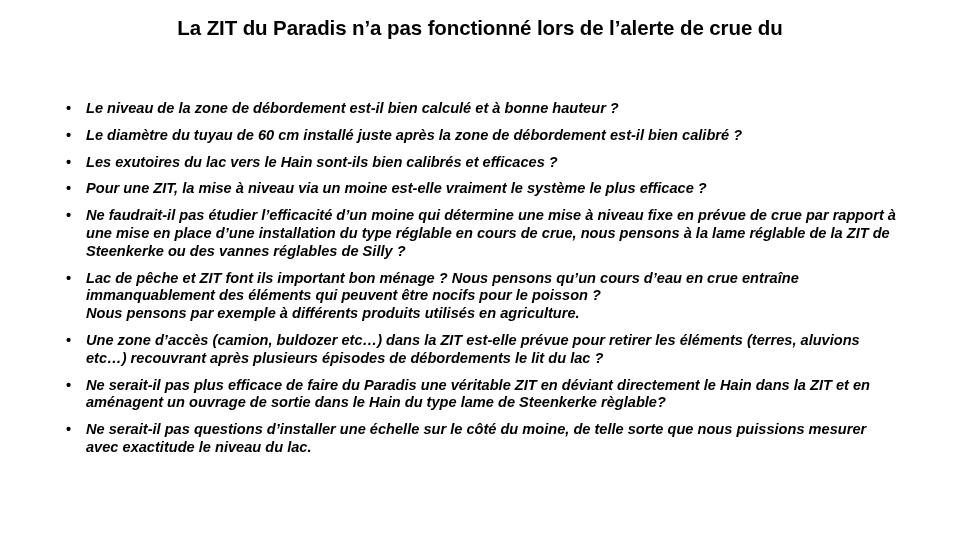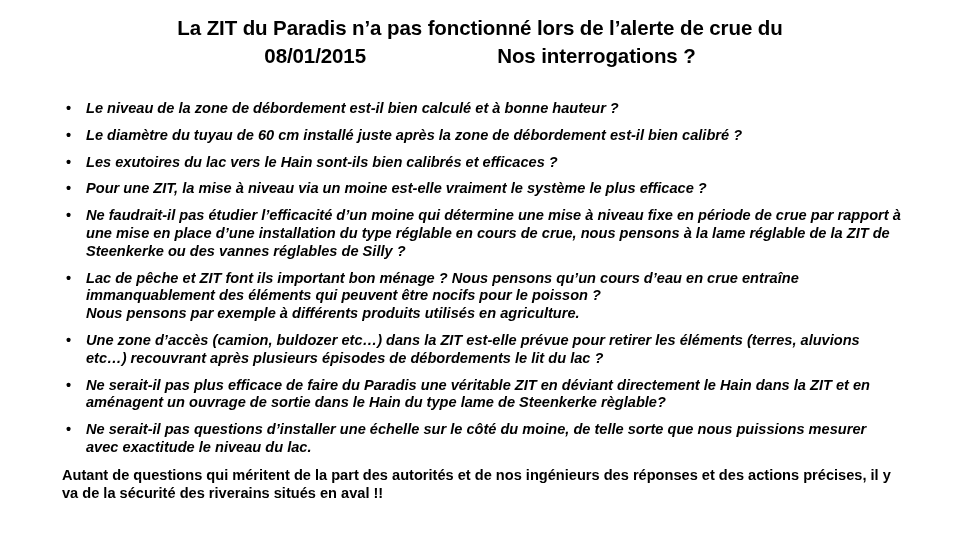--- a/index.html
+++ b/index.html
@@ -79,25 +79,20 @@
     padding-left: 0px;
   }
 </style>
 </head>
 <body>
 
 <div class="slide">
 
   <div class="title">
     <span>La ZIT du Paradis n’a pas fonctionné lors de l’alerte de crue du</span>
-    <span class="line2">
-      <span>08/01/2015</span>
-      <span class="gap"></span>
-      <span>Nos interrogations ?</span>
-    </span>
   </div>
 
   <div class="body">
     <ul class="bullets">
       <li>
         <span class="dot">•</span>
         <span class="text">Le niveau de la zone de débordement est-il bien calculé et à bonne hauteur ?</span>
       </li>
       <li>
         <span class="dot">•</span>
@@ -106,37 +101,36 @@
       <li>
         <span class="dot">•</span>
         <span class="text">Les exutoires du lac vers le Hain sont-ils bien calibrés et efficaces ?</span>
       </li>
       <li>
         <span class="dot">•</span>
         <span class="text">Pour une ZIT, la mise à niveau via un moine est-elle vraiment le système le plus efficace ?</span>
       </li>
       <li>
         <span class="dot">•</span>
-        <span class="text">Ne faudrait-il pas étudier l’efficacité d’un moine qui détermine une mise à niveau fixe en période de crue par rapport à une mise en place d’une installation du type réglable en cours de crue, nous pensons à la lame réglable de la ZIT de Steenkerke ou des vannes réglables de Silly ?</span>
+        <span class="text">Ne faudrait-il pas étudier l’efficacité d’un moine qui détermine une mise à niveau fixe en prévue de crue par rapport à une mise en place d’une installation du type réglable en cours de crue, nous pensons à la lame réglable de la ZIT de Steenkerke ou des vannes réglables de Silly ?</span>
       </li>
       <li>
         <span class="dot">•</span>
         <span class="text">Lac de pêche et ZIT font ils important bon ménage ? Nous pensons qu’un cours d’eau en crue entraîne immanquablement des éléments qui peuvent être nocifs pour le poisson ?
 Nous pensons par exemple à différents produits utilisés en agriculture.</span>
       </li>
       <li>
         <span class="dot">•</span>
         <span class="text">Une zone d’accès (camion, buldozer etc…) dans la ZIT est-elle prévue pour retirer les éléments (terres, aluvions etc…) recouvrant après plusieurs épisodes de débordements le lit du lac ?</span>
       </li>
       <li>
         <span class="dot">•</span>
         <span class="text">Ne serait-il pas plus efficace de faire du Paradis une véritable ZIT en déviant directement le Hain dans la ZIT et en aménagent un ouvrage de sortie dans le Hain du type lame de Steenkerke règlable?</span>
       </li>
       <li>
         <span class="dot">•</span>
         <span class="text">Ne serait-il pas questions d’installer une échelle sur le côté du moine, de telle sorte que nous puissions mesurer avec exactitude le niveau du lac.</span>
       </li>
     </ul>
 
-    <div class="closing">Autant de questions qui méritent de la part des autorités et de nos ingénieurs des réponses et des actions précises, il y va de la sécurité des riverains situés en aval !!</div>
   </div>
 
 </div>
 
 </body></html>

